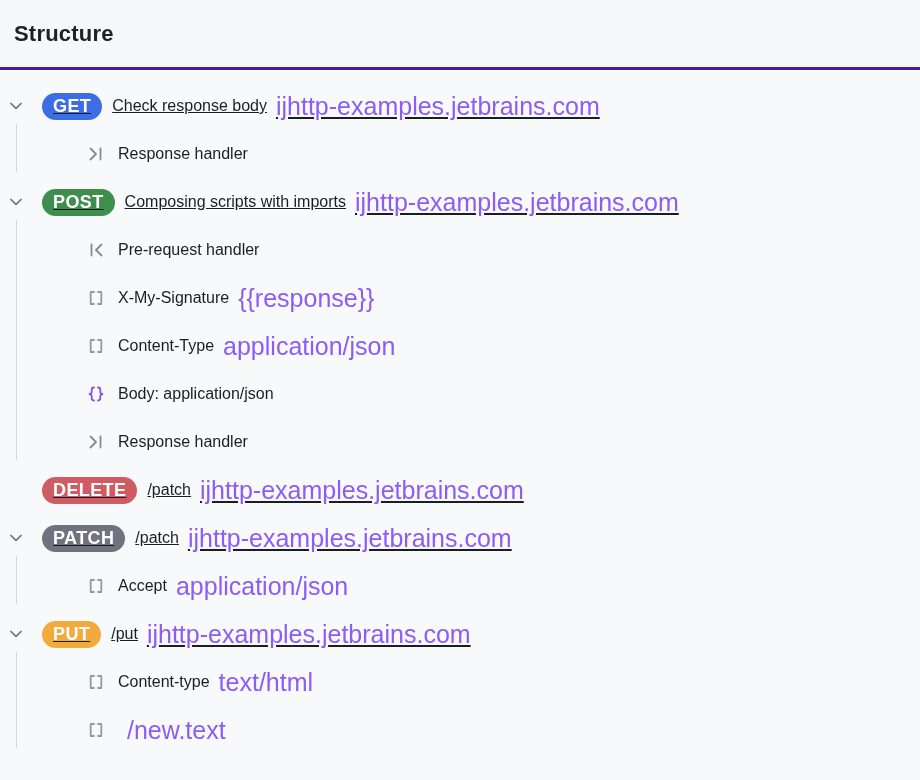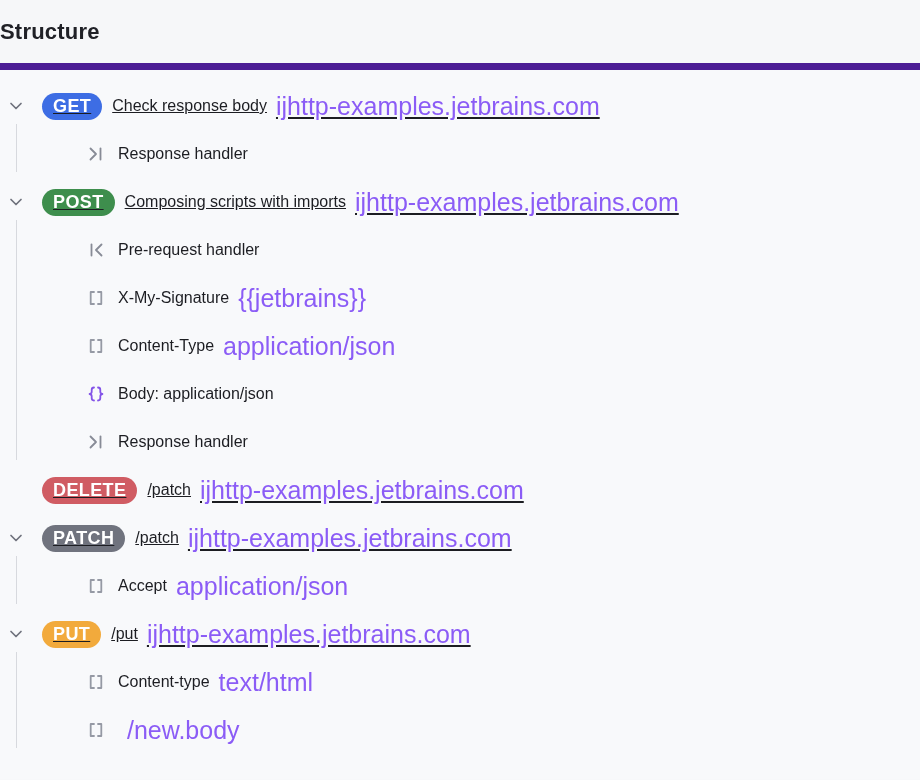--- a/index.html
+++ b/index.html
@@ -7,21 +7,22 @@
   body {
     background:#f7f8fa;
     font-family:"Liberation Sans","DejaVu Sans",sans-serif;
     color:#1c1d22;
     overflow:hidden;
   }
   .panel-header {
     height:70px;
     display:flex;
     align-items:center;
-    border-bottom:7px solid #4c1d95;
+    padding-left:14px;
+    border-bottom:3px solid #4c1d95;
     background:#f6f7f9;
   }
   .panel-title {
     font-size:22px;
     font-weight:700;
     color:#202127;
     letter-spacing:0.2px;
   }
   .tree {
     padding-top:12px;
@@ -143,21 +144,21 @@
           <span class="primary">Pre-request handler</span>
         </div>
         <div class="row child">
           <span class="icon-box light">
             <svg width="22" height="22" viewBox="0 0 22 22">
                 <path d="M9 5 H5.7 V17 H9" fill="none" stroke="currentColor" stroke-width="1.8" stroke-linecap="round" stroke-linejoin="round"></path>
                 <path d="M13 5 H16.3 V17 H13" fill="none" stroke="currentColor" stroke-width="1.8" stroke-linecap="round" stroke-linejoin="round"></path>
               </svg>
           </span>
           <span class="primary">X-My-Signature</span>
-          <span class="secondary">{{jetbrains}}</span>
+          <span class="secondary">{{response}}</span>
         </div>
         <div class="row child">
           <span class="icon-box light">
             <svg width="22" height="22" viewBox="0 0 22 22">
                 <path d="M9 5 H5.7 V17 H9" fill="none" stroke="currentColor" stroke-width="1.8" stroke-linecap="round" stroke-linejoin="round"></path>
                 <path d="M13 5 H16.3 V17 H13" fill="none" stroke="currentColor" stroke-width="1.8" stroke-linecap="round" stroke-linejoin="round"></path>
               </svg>
           </span>
           <span class="primary">Content-Type</span>
           <span class="secondary">application/json</span>
@@ -239,19 +240,19 @@
           <span class="primary">Content-type</span>
           <span class="secondary">text/html</span>
         </div>
         <div class="row child">
           <span class="icon-box light">
             <svg width="22" height="22" viewBox="0 0 22 22">
                 <path d="M9 5 H5.7 V17 H9" fill="none" stroke="currentColor" stroke-width="1.8" stroke-linecap="round" stroke-linejoin="round"></path>
                 <path d="M13 5 H16.3 V17 H13" fill="none" stroke="currentColor" stroke-width="1.8" stroke-linecap="round" stroke-linejoin="round"></path>
               </svg>
           </span>
-          <span class="secondary">/new.body</span>
+          <span class="secondary">/new.text</span>
         </div>
       </div>
     </div>
 
   </div>
 </div>
 
 </body></html>

